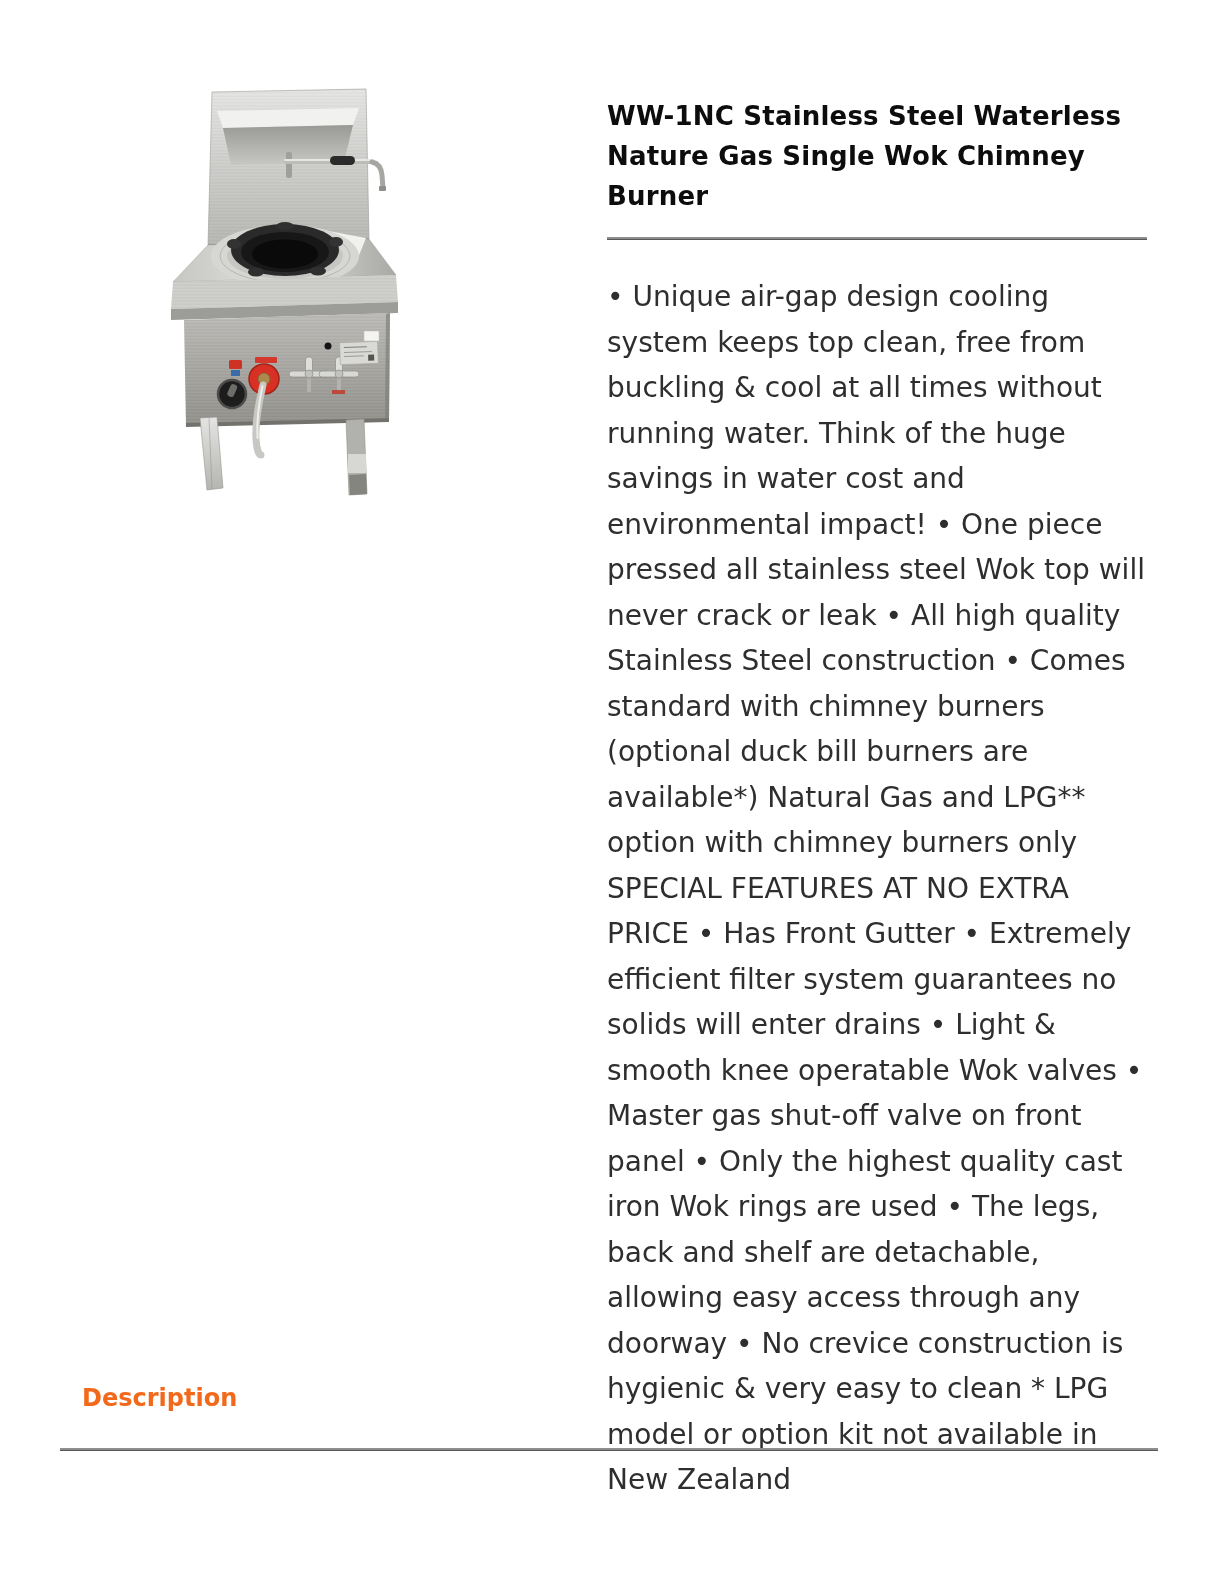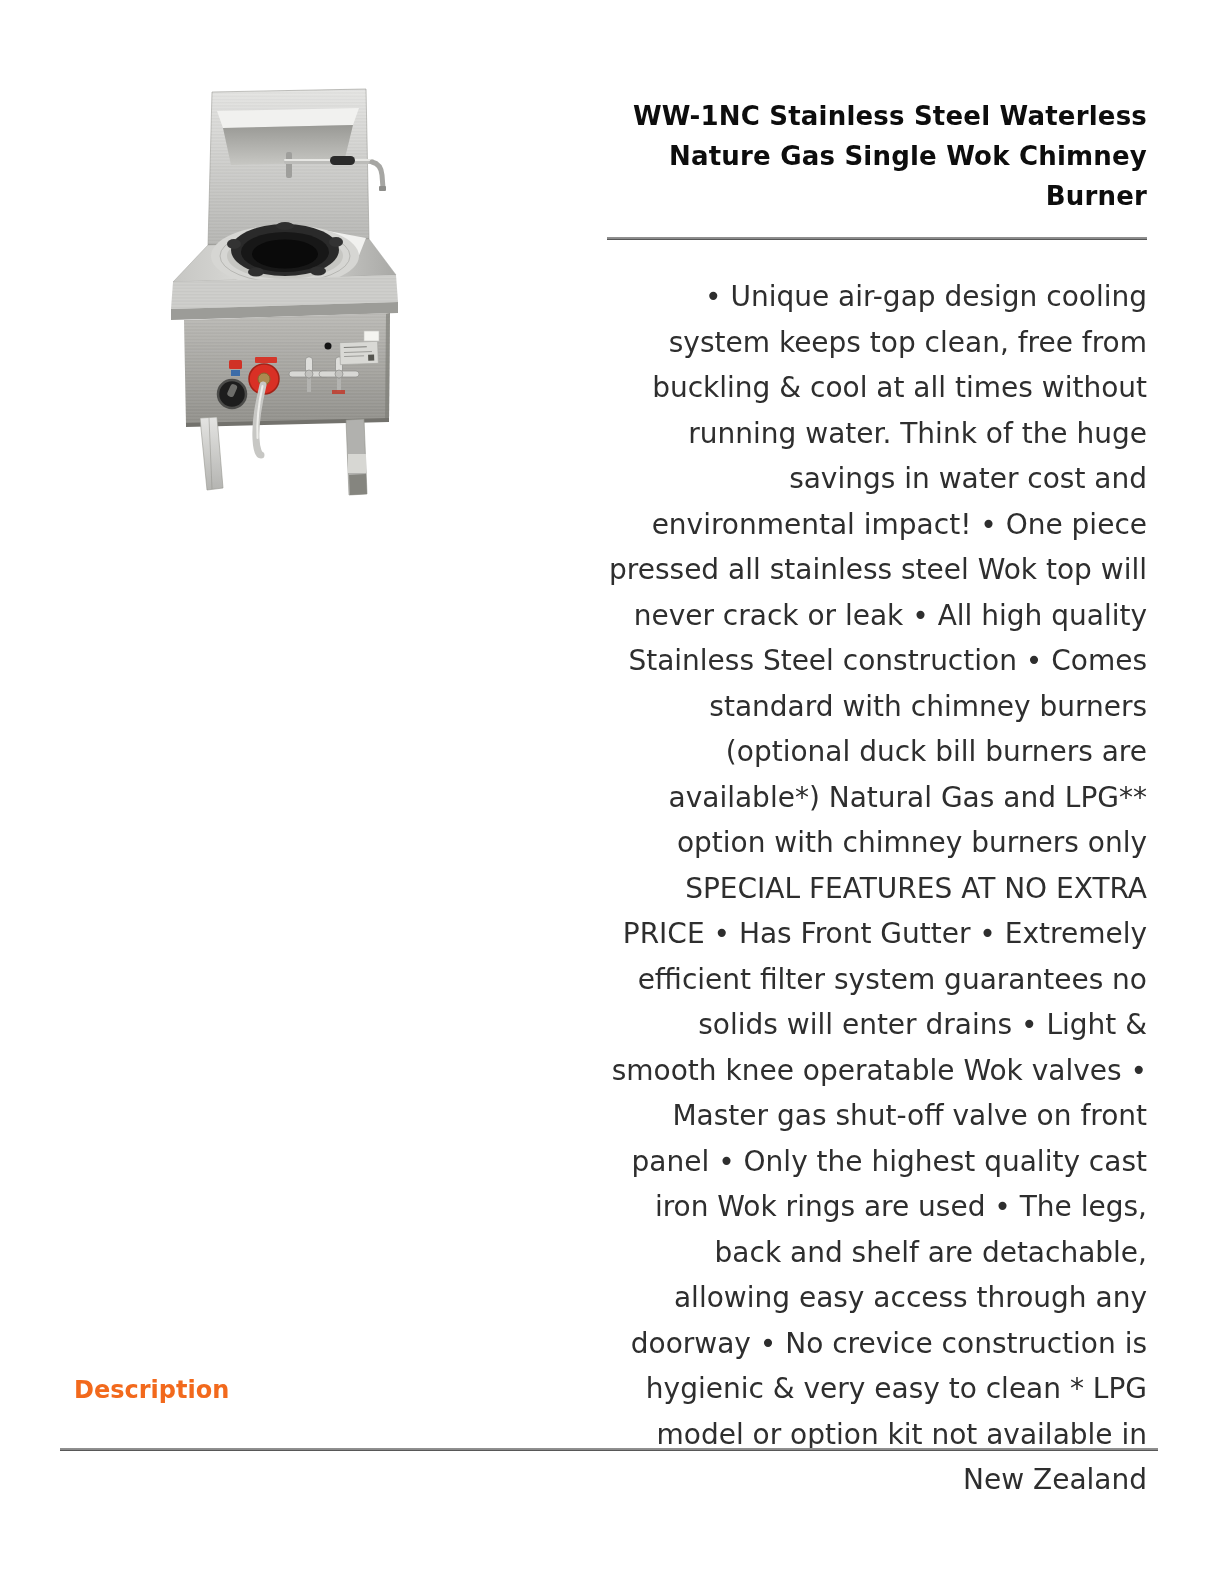--- a/index.html
+++ b/index.html
@@ -26,21 +26,20 @@
     margin: 0;
   }
   .product-photo svg { display: block; width: 100%; height: 100%; }
 
   
   .summary {
     position: absolute;
     left: 607px;
     top: 96px;
     width: 540px;
-    text-align: right;
   }
   .product-title {
     margin: 0;
     font-size: 26px;
     line-height: 40px;
     font-weight: bold;
     color: #0d0d0d;
     letter-spacing: 0.2px;
   }
   .rule {
@@ -53,21 +52,21 @@
     font-size: 28px;
     line-height: 45.5px;
     color: var(--text, #2e2e2e);
   }
 
   
   .desc-tab {
     position: absolute;
     left: 66px;
     top: 1368px;
-    margin: 8px;
+    margin: 16px;
     font-size: 24px;
     font-weight: bold;
     color: var(--accent-orange, #f2691c);
     cursor: pointer;
   }
   .bottom-rule {
     position: absolute;
     left: 60px;
     top: 1448px;
     width: 1098px;

